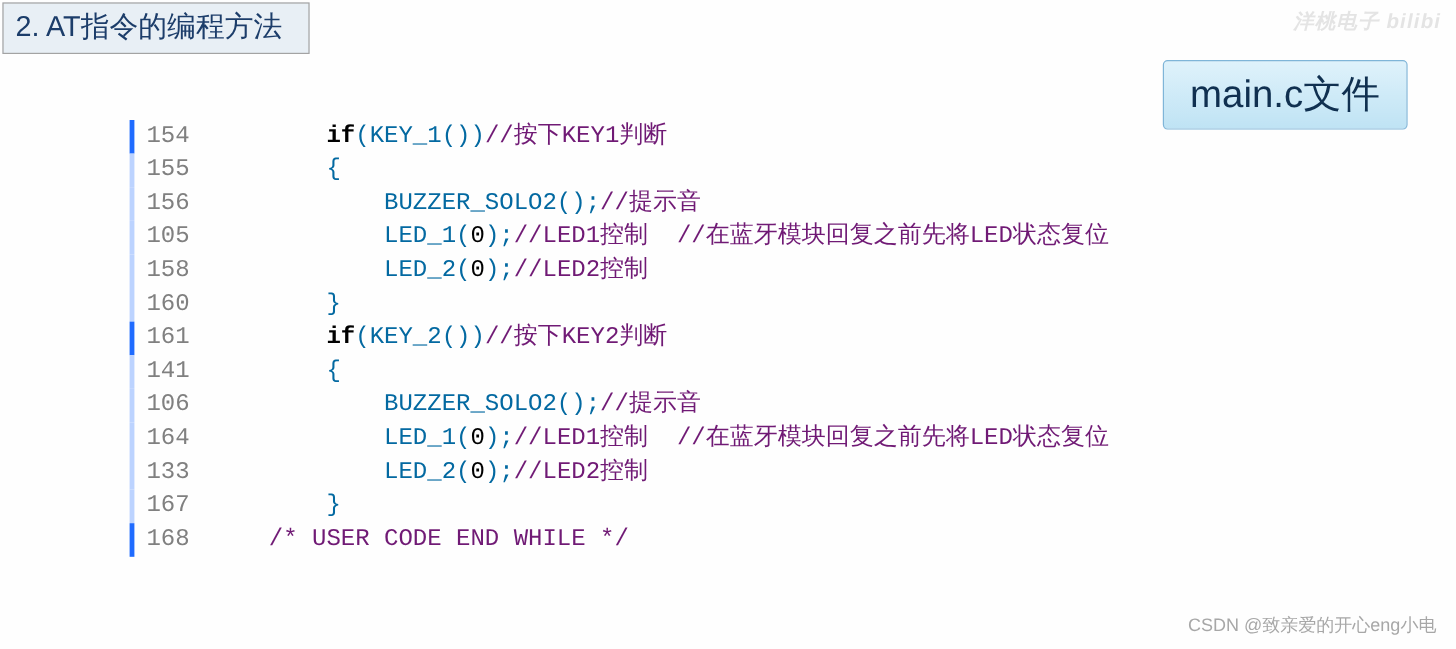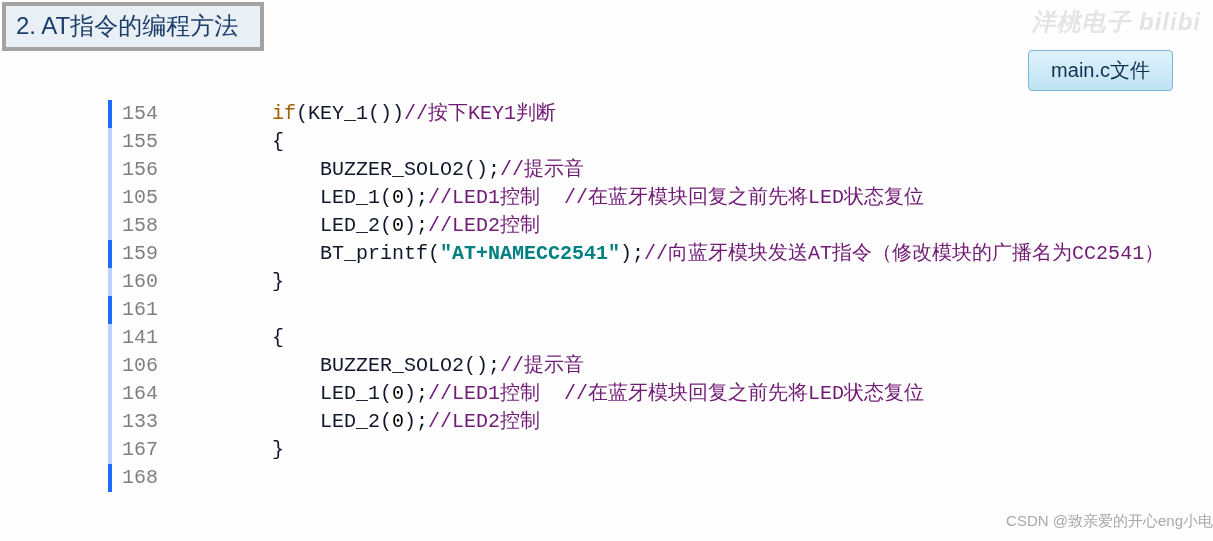--- a/index.html
+++ b/index.html
@@ -1,30 +1,30 @@
 <!DOCTYPE html>
 <html><head>
 <meta charset="utf-8">
 <style>
   html,body{margin:0;padding:0;width:1213px;height:541px;background:#fefefe;font-family:"Microsoft YaHei","PingFang SC",Arial,sans-serif;overflow:hidden;position:relative}
-  .heading{position:absolute;left:2px;top:2px;background:#e8eff5;border:4px solid #a3a3a3;padding:6px 22px 6px 10px;font-size:24px;color:#1c3d6a;line-height:1.2}
-  .filebadge{position:absolute;right:40px;top:50px;background:linear-gradient(#dff2fb,#bfe3f4);border:1px solid #7fb5d8;border-radius:4px;padding:6px 22px;font-size:20px;color:#103050}
-  .wm-top{position:absolute;right:12px;top:6px;font-size:24px;color:rgba(180,180,180,.35);font-style:italic;font-weight:600;letter-spacing:1px;pointer-events:none}
-  .wm-bottom{position:absolute;right:0;bottom:10px;font-size:15px;color:rgba(120,120,120,.65);pointer-events:none}
+  .heading{position:absolute;left:2px;top:2px;background:#e8eff5;border:1px solid #a3a3a3;padding:6px 22px 6px 10px;font-size:24px;color:#1c3d6a;line-height:1.2}
+  .filebadge{position:absolute;right:40px;top:50px;background:linear-gradient(#dff2fb,#bfe3f4);border:1px solid #7fb5d8;border-radius:4px;padding:6px 22px;font-size:32px;color:#103050}
+  .wm-top{position:absolute;right:12px;top:6px;font-size:17px;color:rgba(180,180,180,.35);font-style:italic;font-weight:600;letter-spacing:1px;pointer-events:none}
+  .wm-bottom{position:absolute;right:16px;bottom:10px;font-size:15px;color:rgba(120,120,120,.65);pointer-events:none}
   .code{position:absolute;left:108px;top:100px;right:20px;font-family:Consolas,"Courier New",monospace;font-size:20px;line-height:28px;color:#222}
   .row{display:flex;align-items:center;position:relative}
   .gut{width:4px;background:#bcd3ff;align-self:stretch;margin-right:0}
   .row[data-mark="true"] .gut{background:#1f6bff}
   .ln{width:46px;text-align:right;color:#808080;padding-right:18px;user-select:none}
   .tx{white-space:pre}
-  .kw{color:#a16207;font-weight:400}
+  .kw{color:#000000;font-weight:700}
   .str{color:#008080;font-weight:600}
   .num{color:#000}
   .cmt{color:#701a75}
-  .paren{color:#0f172a}
+  .paren{color:#0369a1}
 </style>
 </head>
 <body>
 
 <div class="heading">2. AT指令的编程方法</div>
 <div class="filebadge">main.c文件</div>
 <div class="wm-top">洋桃电子 bilibi</div>
 <div class="wm-bottom">CSDN @致亲爱的开心eng小电</div>
 
 <div class="code" id="code">
@@ -46,33 +46,29 @@
     <div class="row">
       <div class="gut"></div>
       <div class="ln">105</div>
       <div class="tx"><span>            </span><span class="paren">LED_1(</span><span class="num">0</span><span class="paren">);</span><span class="cmt">//LED1控制  //在蓝牙模块回复之前先将LED状态复位</span></div>
     </div>
     <div class="row">
       <div class="gut"></div>
       <div class="ln">158</div>
       <div class="tx"><span>            </span><span class="paren">LED_2(</span><span class="num">0</span><span class="paren">);</span><span class="cmt">//LED2控制</span></div>
     </div>
-    <div class="row" data-mark="true">
-      <div class="gut"></div>
-      <div class="ln">159</div>
-      <div class="tx"><span>            </span><span class="paren">BT_printf(</span><span class="str">"AT+NAMECC2541"</span><span class="paren">);</span><span class="cmt">//向蓝牙模块发送AT指令（修改模块的广播名为CC2541）</span></div>
-    </div>
     <div class="row">
       <div class="gut"></div>
       <div class="ln">160</div>
       <div class="tx"><span>        </span><span class="paren">}</span></div>
     </div>
     <div class="row" data-mark="true">
       <div class="gut"></div>
       <div class="ln">161</div>
+      <div class="tx"><span>        </span><span class="kw">if</span><span class="paren">(KEY_2())</span><span class="cmt">//按下KEY2判断</span></div>
     </div>
     <div class="row">
       <div class="gut"></div>
       <div class="ln">141</div>
       <div class="tx"><span>        </span><span class="paren">{</span></div>
     </div>
     <div class="row">
       <div class="gut"></div>
       <div class="ln">106</div>
       <div class="tx"><span>            </span><span class="paren">BUZZER_SOLO2();</span><span class="cmt">//提示音</span></div>
@@ -88,14 +84,15 @@
       <div class="tx"><span>            </span><span class="paren">LED_2(</span><span class="num">0</span><span class="paren">);</span><span class="cmt">//LED2控制</span></div>
     </div>
     <div class="row">
       <div class="gut"></div>
       <div class="ln">167</div>
       <div class="tx"><span>        </span><span class="paren">}</span></div>
     </div>
     <div class="row" data-mark="true">
       <div class="gut"></div>
       <div class="ln">168</div>
+      <div class="tx"><span>    </span><span class="cmt">/* USER CODE END WHILE */</span></div>
     </div>
   </div>
 
 </body></html>

